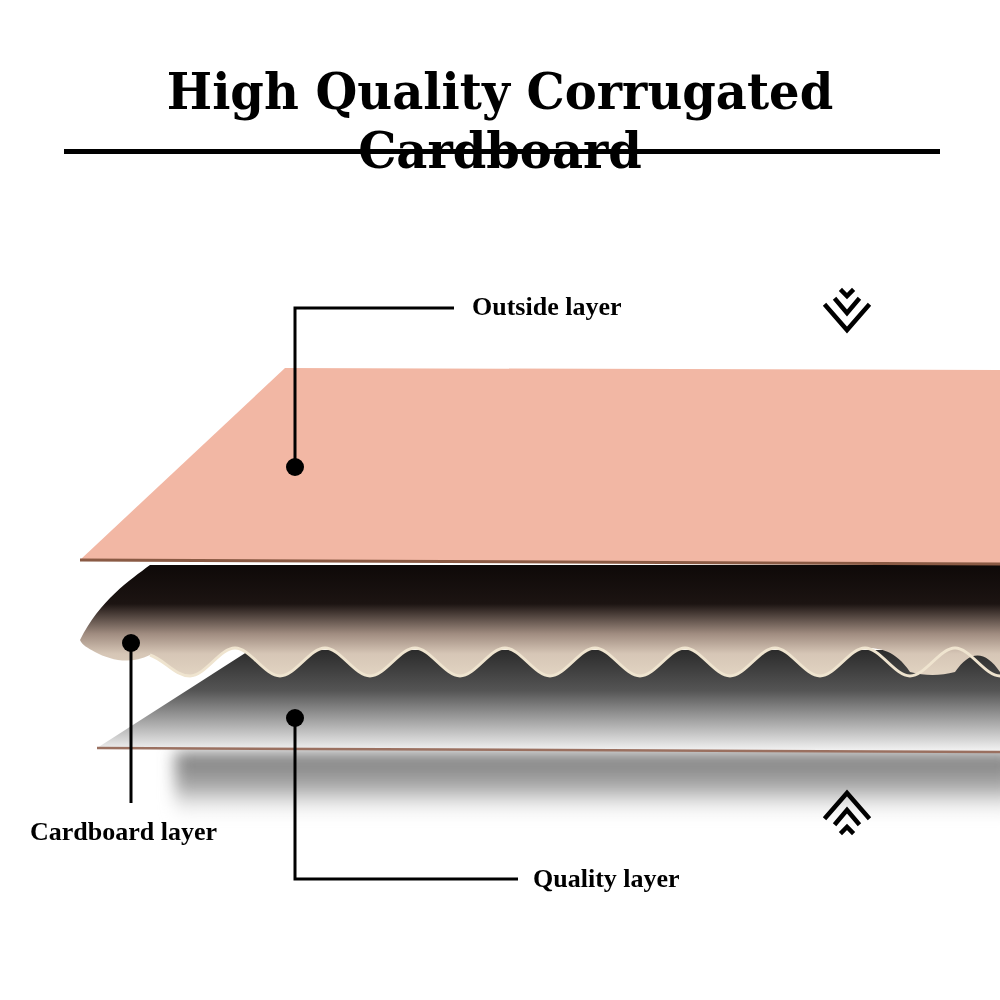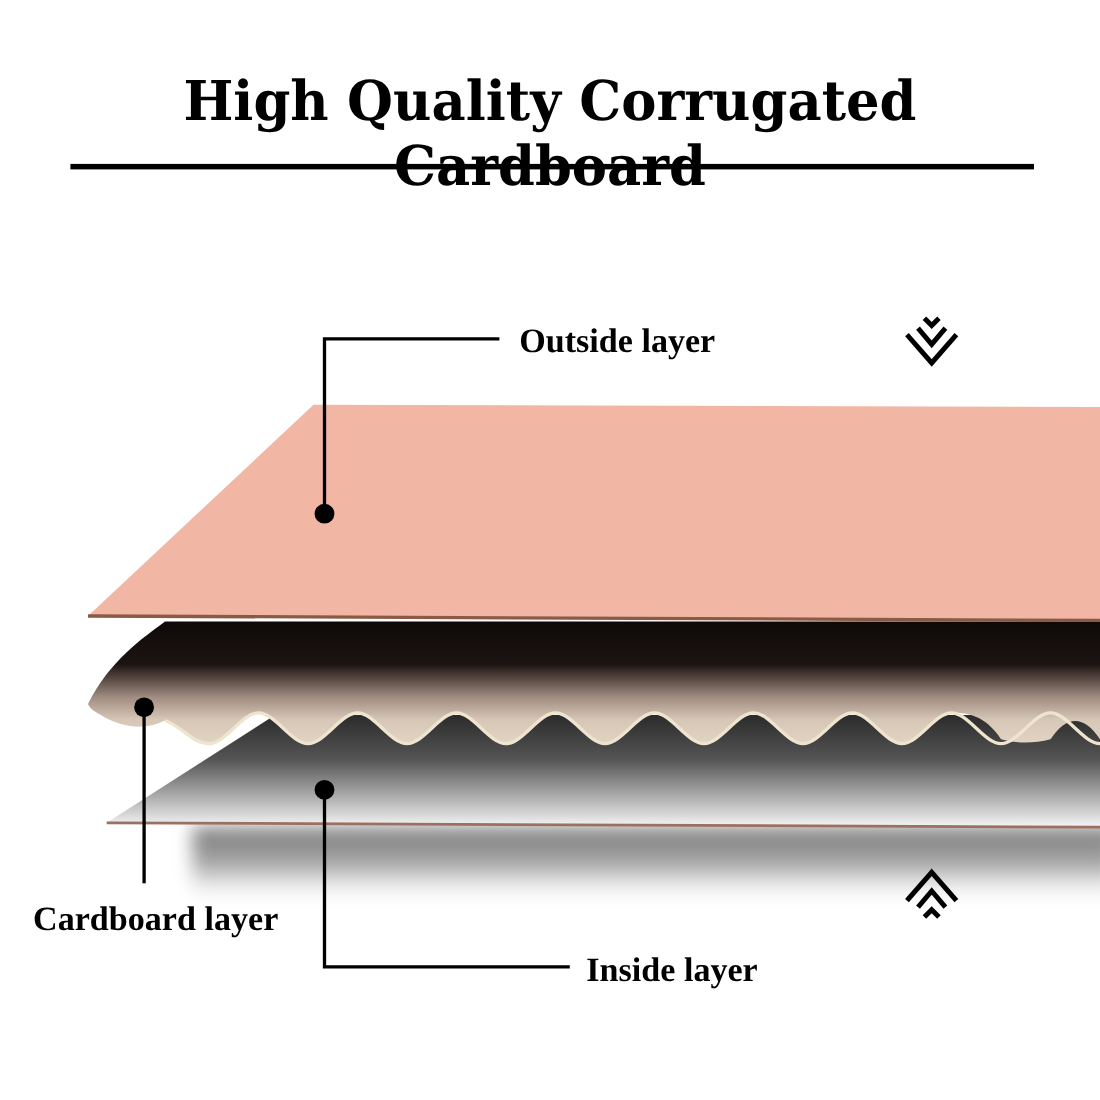--- a/index.html
+++ b/index.html
@@ -6,21 +6,21 @@
   body { width: 1000px; height: 1000px; position: relative; overflow: hidden; }
   .title {
     position: absolute; left: 0; top: 62px; width: 1000px; text-align: center;
     font-family: "DejaVu Serif", "Liberation Serif", serif; font-weight: bold;
     font-size: 50px; letter-spacing: 0px; color: #000; transform: scaleX(0.96);
   }
   .title-rule { position: absolute; left: 64px; top: 149px; width: 876px; height: 5px; background: #000; }
   svg.art { position: absolute; left: 0; top: 0; }
   .label {
     position: absolute; font-family: "Liberation Serif", "DejaVu Serif", serif;
-    font-weight: bold; font-size: 31px; color: #000; white-space: nowrap;
+    font-weight: bold; font-size: 26px; color: #000; white-space: nowrap;
   }
 </style>
 </head>
 <body>
 
 <div class="title">High Quality Corrugated Cardboard</div>
 <div class="title-rule"></div>
 
 <svg class="art" width="1000" height="1000" viewBox="0 0 1000 1000">
   <defs>
@@ -119,13 +119,13 @@
 
   <g fill="none" stroke="#000" stroke-width="4.5" stroke-linecap="square">
     <polyline points="826,817 847,793 868,817"></polyline>
     <polyline points="836,823 847,810 858,823"></polyline>
     <polyline points="842,832 847,827 852,832"></polyline>
   </g>
 </svg>
 
 <div class="label" style="left:472px; top:292px;">Outside layer</div>
 <div class="label" style="left:30px; top:817px;">Cardboard layer</div>
-<div class="label" style="left:533px; top:864px;">Inside layer</div>
+<div class="label" style="left:533px; top:864px;">Quality layer</div>
 
 </body></html>

